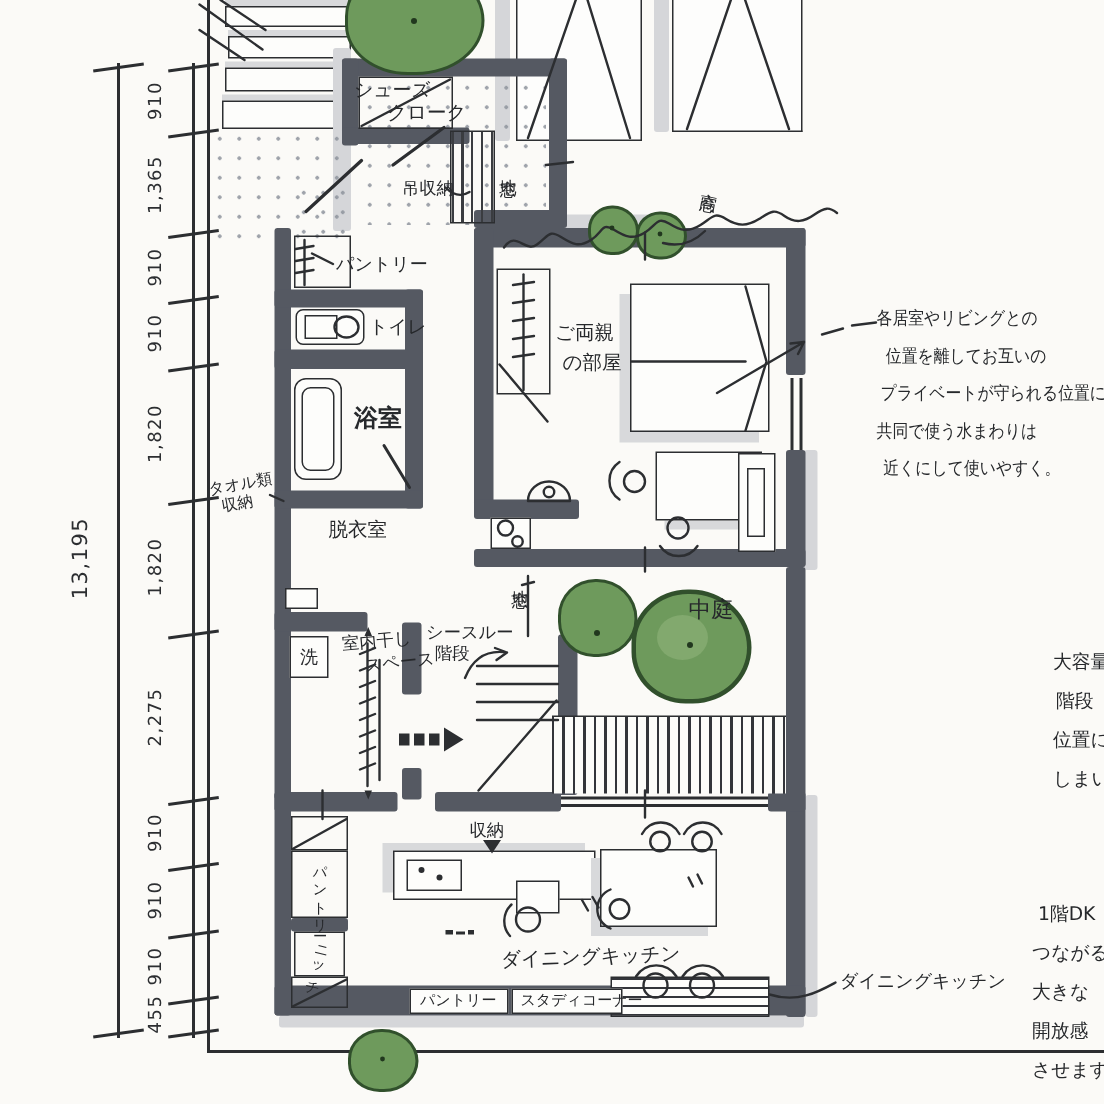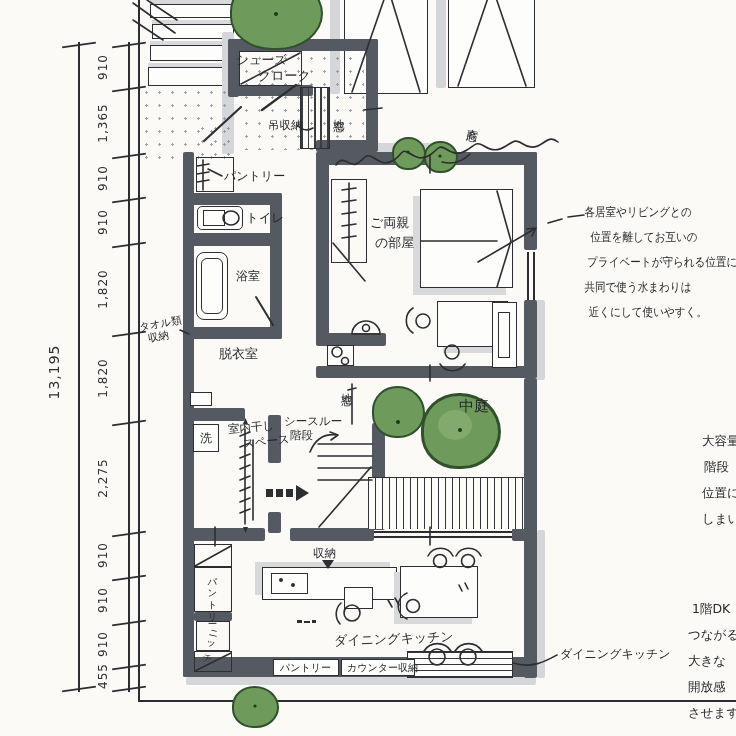--- a/index.html
+++ b/index.html
@@ -140,21 +140,21 @@
   <div class="box" style="left:262px;top:567px;width:135px;height:33px;box-shadow:-7px -5px 0 #d8d9db;border-width:1.8px;"></div>
   <div class="box" style="left:271px;top:573px;width:37px;height:21px;border-width:1.2px;"></div>
   <div class="box" style="left:344px;top:587px;width:29px;height:22px;"></div>
   <div class="box" style="left:400px;top:566px;width:78px;height:52px;box-shadow:-6px 6px 0 #d8d9db;border-width:1.8px;"></div>
   <div class="abs" style="left:407px;top:651px;width:106px;height:27px;background:repeating-linear-gradient(180deg,#33353a 0 1.3px,#fdfdfb 1.3px 6px);border:1.6px solid #2c2e31;box-sizing:border-box;"></div>
 
   <div class="box" style="left:273px;top:659px;width:66px;height:17px;">
     <div class="lbl" style="left:6px;top:2px;font-size:10px;">パントリー</div>
   </div>
   <div class="box" style="left:341px;top:659px;width:74px;height:17px;">
-    <div class="lbl" style="left:5px;top:2px;font-size:10px;">カウンター収納</div>
+    <div class="lbl" style="left:5px;top:2px;font-size:10px;">スタディコーナー</div>
   </div>
 
   <div class="box" style="left:194px;top:544px;width:38px;height:23px;background:transparent;"></div>
   <div class="box" style="left:194px;top:567px;width:38px;height:45px;background:transparent;">
     <div class="lbl vert" style="left:12px;top:3px;font-size:9.5px;">パントリー</div>
   </div>
   <div class="box" style="left:196px;top:621px;width:34px;height:30px;background:transparent;">
     <div class="lbl vert" style="left:9px;top:2px;font-size:9.5px;transform:rotate(14deg);">ニッチ</div>
   </div>
   <div class="box" style="left:194px;top:651px;width:38px;height:21px;background:transparent;"></div>
@@ -166,21 +166,21 @@
   <div class="tree" style="left:421px;top:393px;width:80px;height:76px;border-width:3px;"></div>
   <div class="abs" style="left:438px;top:410px;width:34px;height:30px;background:#82a96e;border-radius:50%;"></div>
   <div class="tree" style="left:232px;top:686px;width:47px;height:42px;border-width:2.2px;"></div>
 
   <div class="lbl" style="left:236px;top:53px;font-size:12.5px;">シューズ</div>
   <div class="lbl" style="left:258px;top:69px;font-size:13px;">クローク</div>
   <div class="lbl" style="left:268px;top:119px;font-size:11.5px;">吊収納</div>
   <div class="lbl vert" style="left:332px;top:110px;font-size:11.5px;">地窓</div>
   <div class="lbl" style="left:224px;top:170px;font-size:12px;">パントリー</div>
   <div class="lbl" style="left:246px;top:211px;font-size:12.5px;">トイレ</div>
-  <div class="lbl" style="left:236px;top:270px;font-size:12px;">浴室</div>
+  <div class="lbl" style="left:236px;top:270px;font-size:16px;font-weight:bold;">浴室</div>
   <div class="lbl" style="left:219px;top:347px;font-size:13px;">脱衣室</div>
   <div class="lbl" style="left:139px;top:318px;font-size:10.5px;transform:rotate(-10deg);">タオル類</div>
   <div class="lbl" style="left:148px;top:331px;font-size:10.5px;transform:rotate(-10deg);">収納</div>
   <div class="lbl" style="left:228px;top:421px;font-size:11.5px;transform:rotate(-5deg);">室内干し</div>
   <div class="lbl" style="left:243px;top:435px;font-size:11.5px;transform:rotate(-6deg);">スペース</div>
   <div class="lbl" style="left:284px;top:415px;font-size:11.5px;">シースルー</div>
   <div class="lbl" style="left:290px;top:429px;font-size:11.5px;">階段</div>
   <div class="lbl vert" style="left:340px;top:384px;font-size:11.5px;">地窓</div>
   <div class="lbl" style="left:370px;top:216px;font-size:13px;">ご両親</div>
   <div class="lbl" style="left:375px;top:236px;font-size:13px;">の部屋</div>

